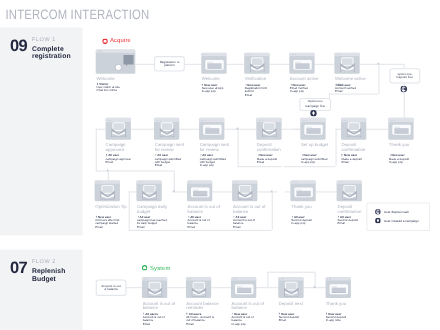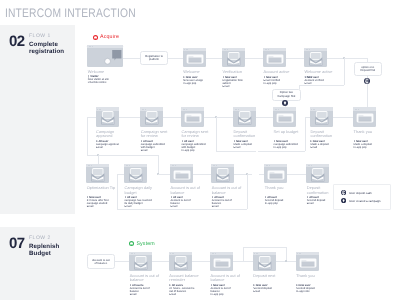--- a/index.html
+++ b/index.html
@@ -45,21 +45,21 @@
   .lrow{position:absolute;display:flex;align-items:center;gap:3px;
         font-size:2.8px;color:#2f3750;letter-spacing:.01px;white-space:nowrap;}
 </style>
 </head>
 <body>
 
 <div class="page" id="page">
   <div class="title">INTERCOM INTERACTION</div>
 
   <div class="panel" style="top:25px;height:189px;width:75px;"></div>
-  <div class="flow-num" style="left:9px;top:33.5px;">02</div>
+  <div class="flow-num" style="left:9px;top:33.5px;">09</div>
   <div class="flow-lbl" style="left:29px;top:34px;">FLOW 1</div>
   <div class="flow-name" style="left:29px;top:40.5px;width:38px;">Complete registration</div>
 
   <div class="panel" style="top:227px;height:73px;width:75px;"></div>
   <div class="flow-num" style="left:9px;top:235.5px;">07</div>
   <div class="flow-lbl" style="left:29px;top:236px;">FLOW 2</div>
   <div class="flow-name" style="left:29px;top:242.5px;width:38px;">Replenish Budget</div>
 
   <div id="layer">
       <div class="ln lnh" style="left:122.8px;top:57.5px;width:17.2px;"></div>

